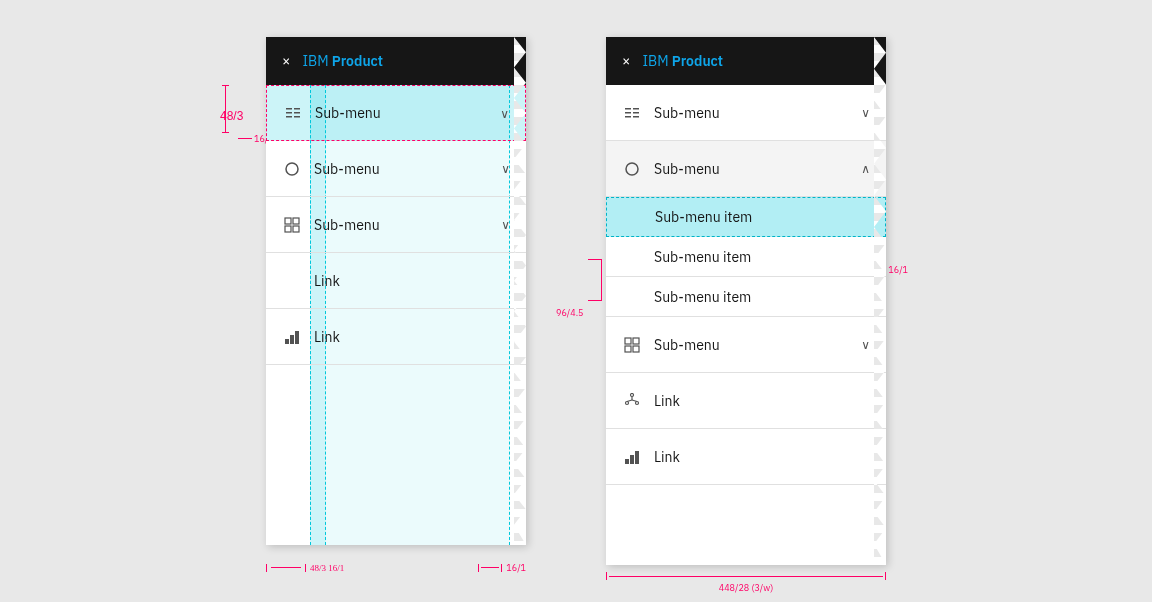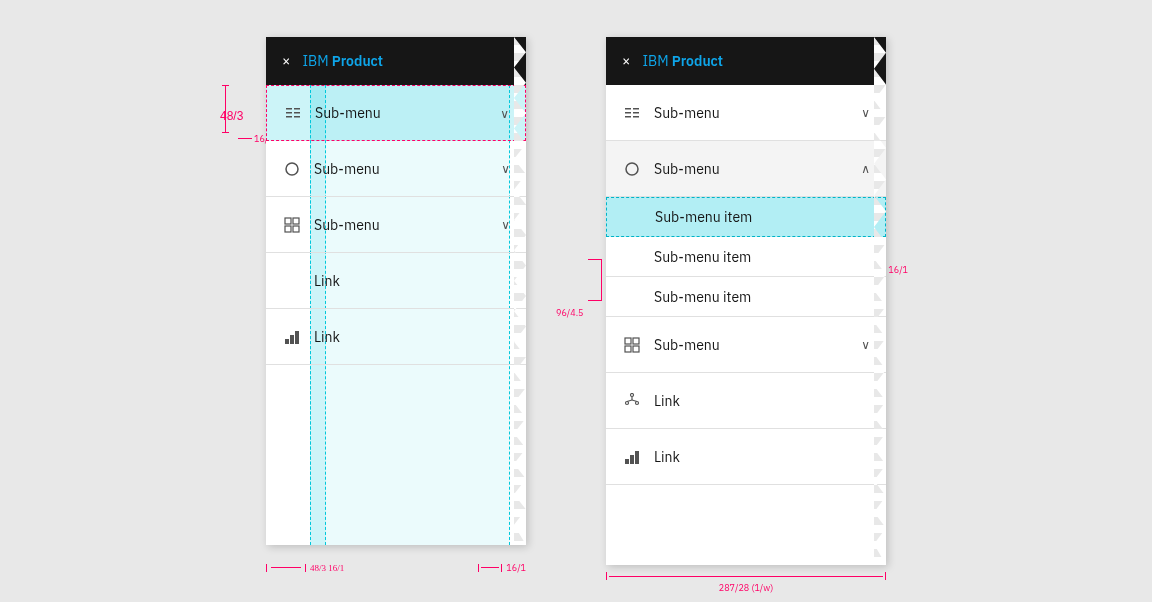--- a/index.html
+++ b/index.html
@@ -389,17 +389,17 @@
     <div style="position:absolute; right:-22px; top:220px; pointer-events:none;">
       <span style="font-size:9px; color:#ff0066;">16/1</span>
     </div>
 
     <div style="position:absolute; bottom:-28px; left:0; right:0; pointer-events:none;">
       <div style="display:flex; align-items:center; gap:2px;">
         <div style="width:1px; height:8px; background:#ff0066;"></div>
         <div style="height:1px; background:#ff0066; flex:1;"></div>
         <div style="width:1px; height:8px; background:#ff0066;"></div>
       </div>
-      <span style="font-size:9px; color:#ff0066; display:block; text-align:center; margin-top:2px;">287/28 (1/w)</span>
+      <span style="font-size:9px; color:#ff0066; display:block; text-align:center; margin-top:2px;">448/28 (3/w)</span>
     </div>
   </div>
 
 </div>
 
 </body></html>

